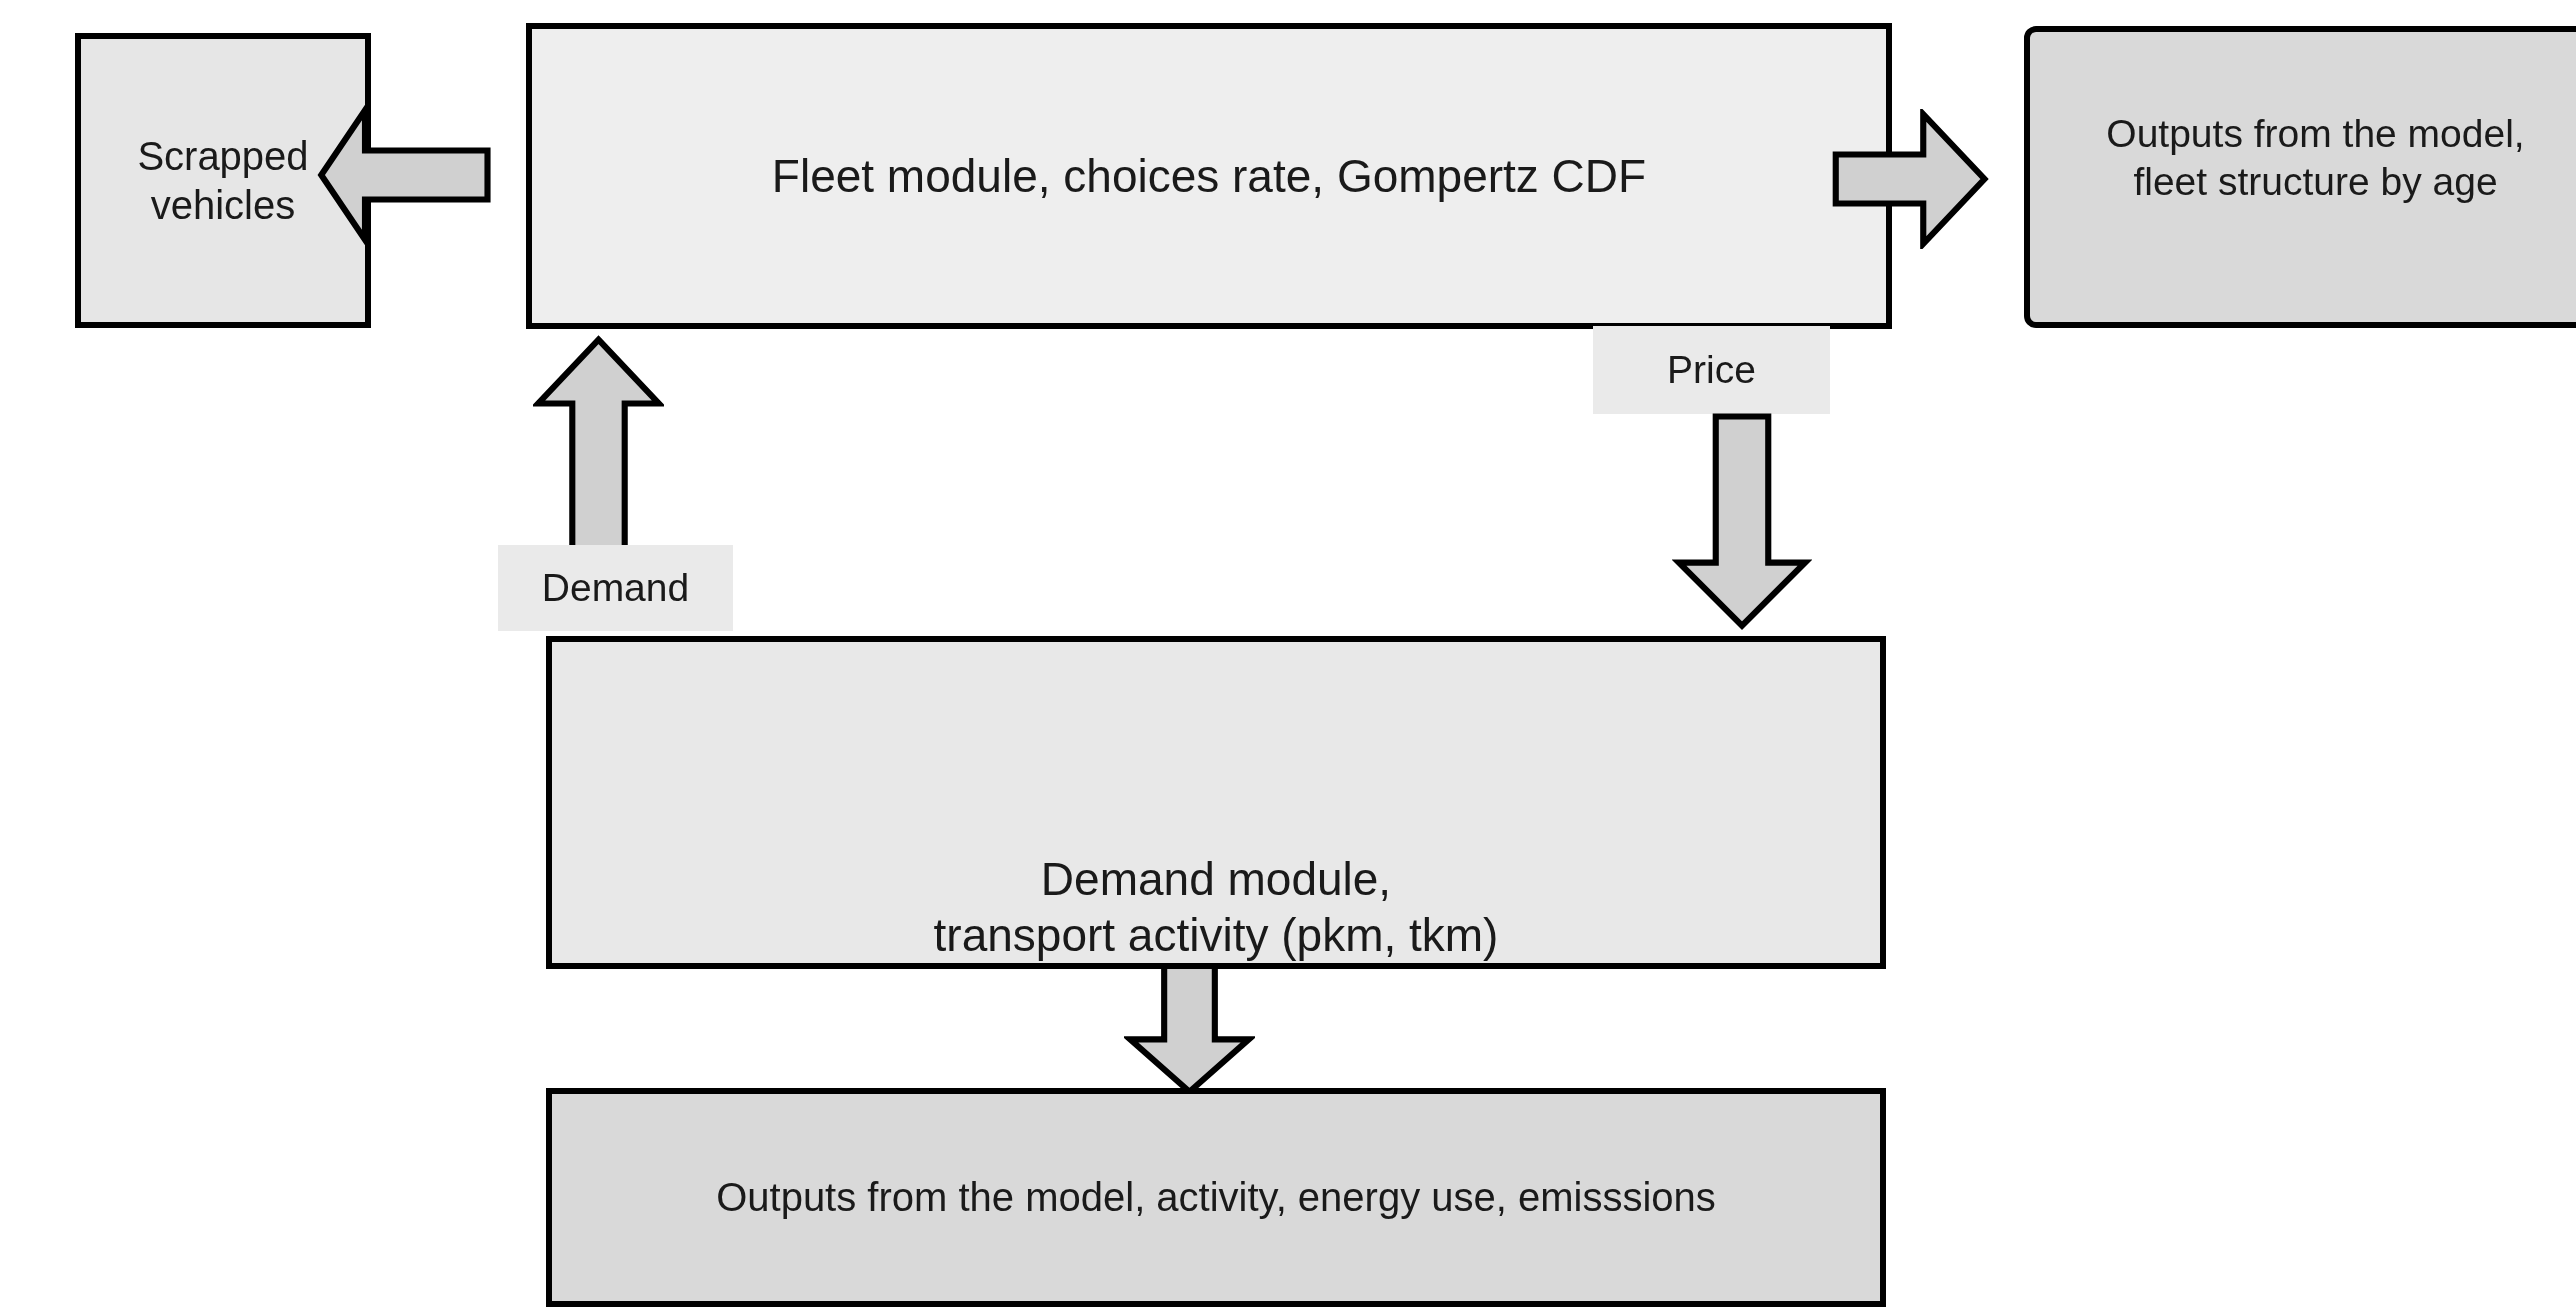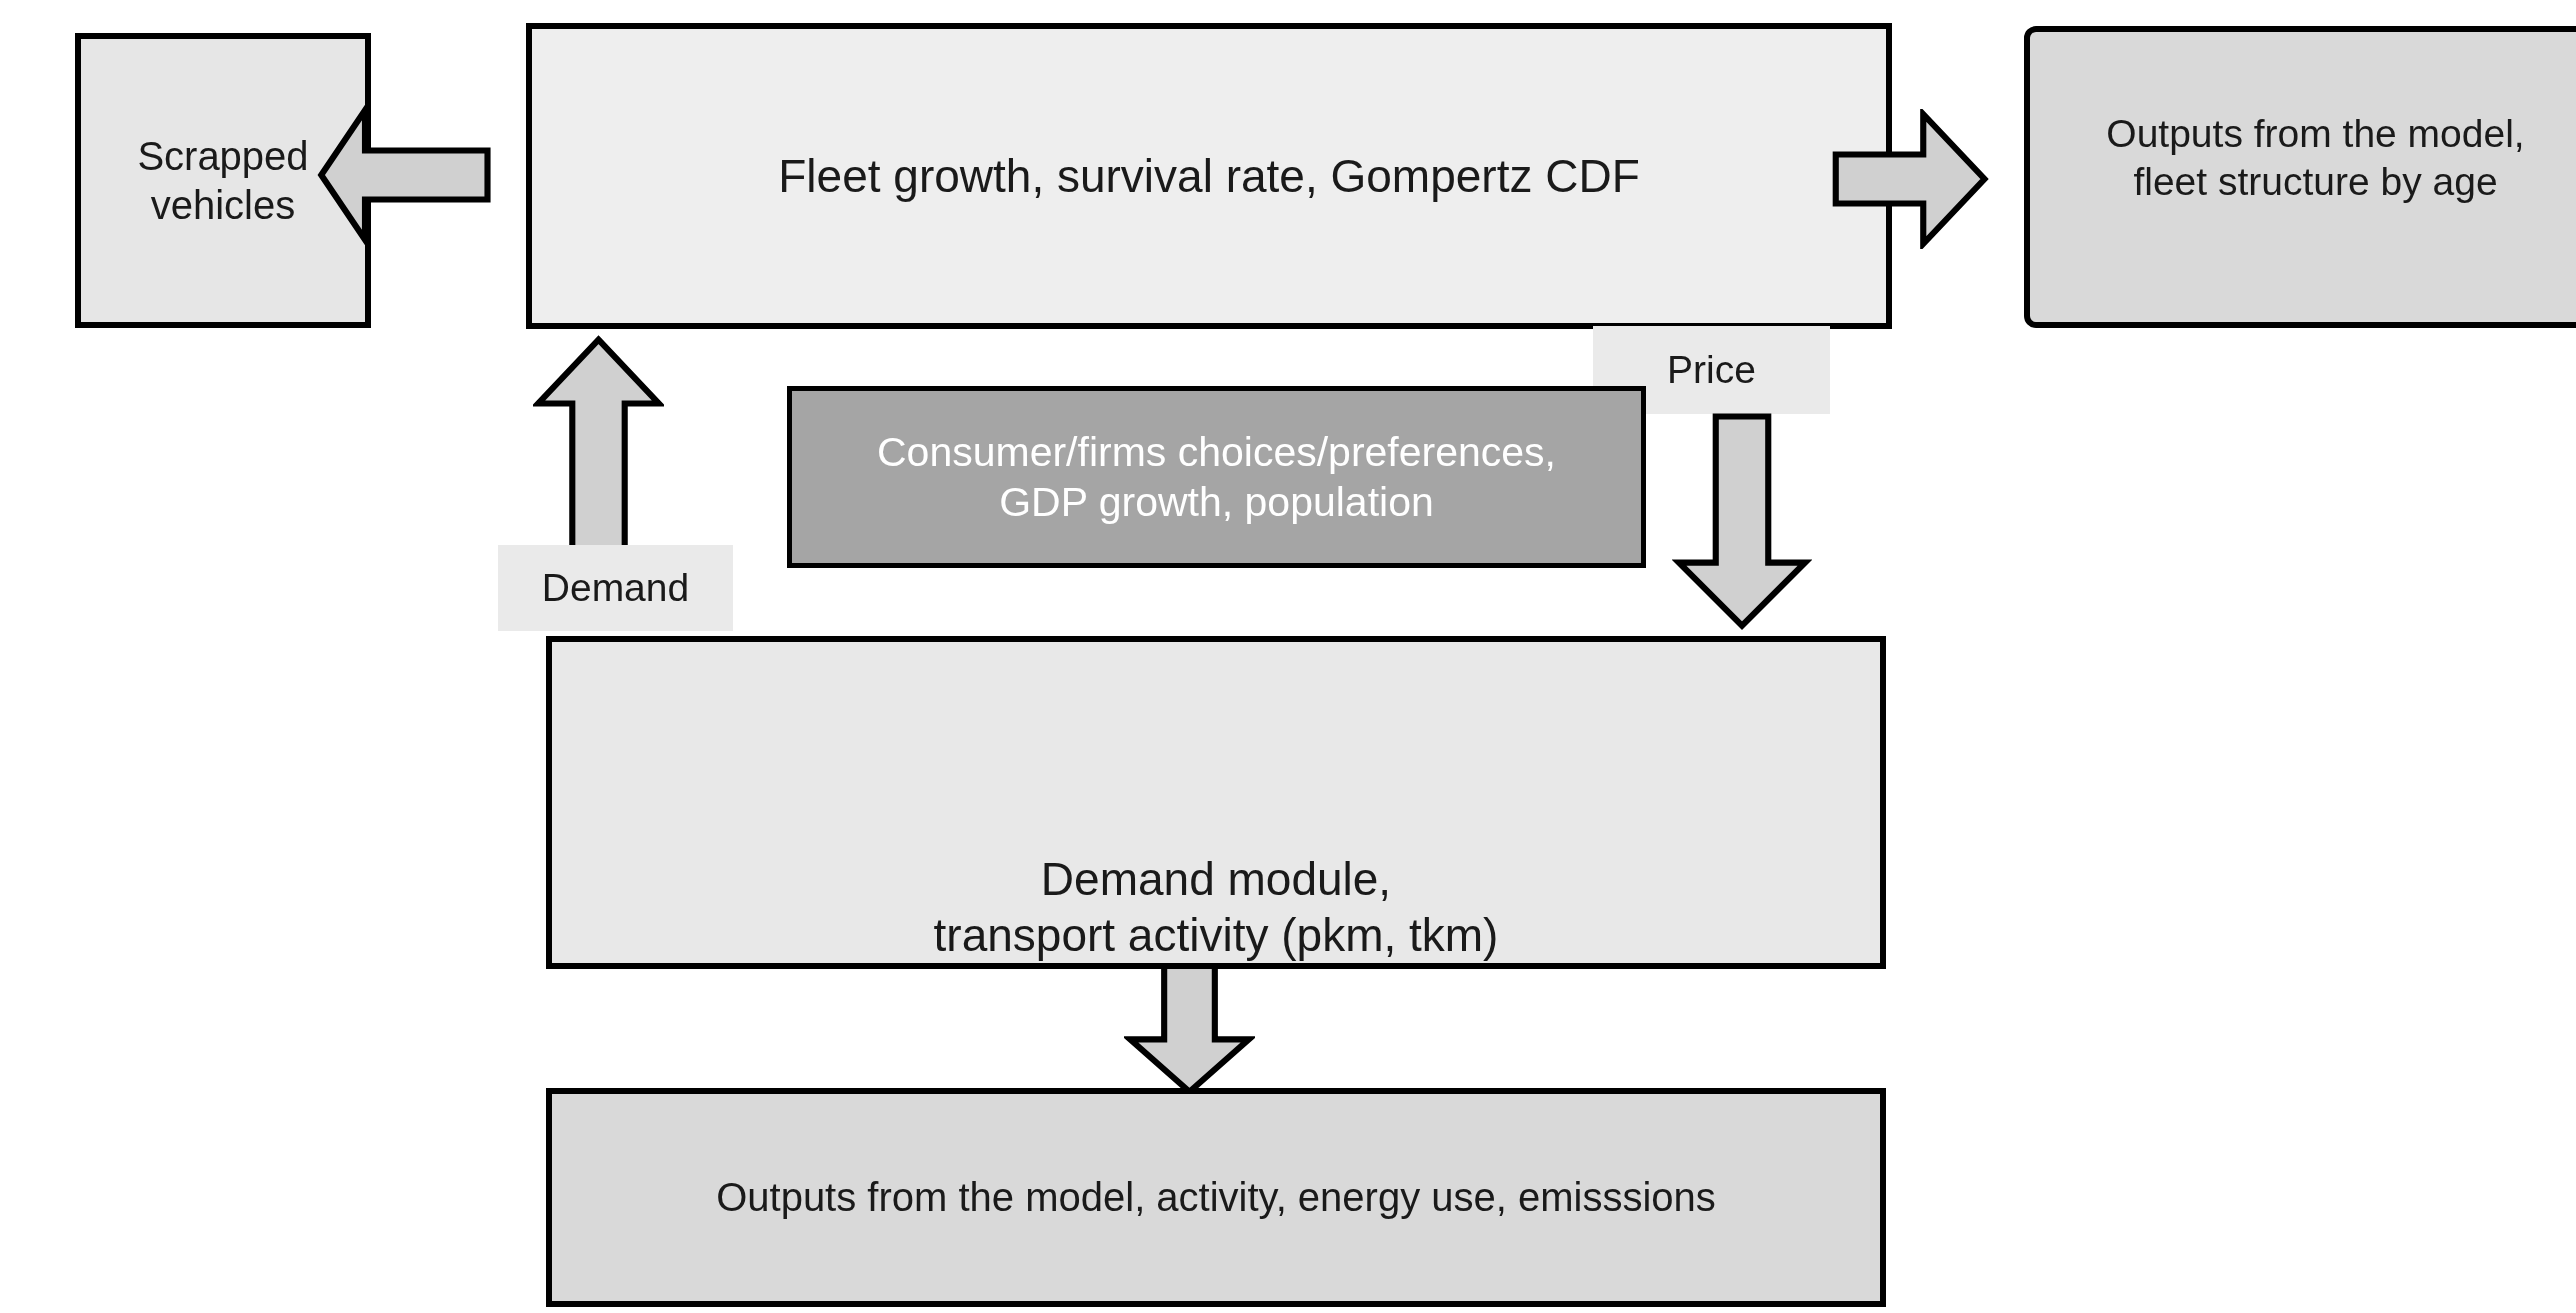--- a/index.html
+++ b/index.html
@@ -114,21 +114,21 @@
 vehicles</span>
   </div>
 
   <div class="arrow" id="arrow-scrapped">
     <svg width="175" height="140" viewBox="0 0 200 160" aria-hidden="true">
       <polygon points="196,52 56,52 56,6 6,80 56,154 56,108 196,108" fill="#d0d0d0" stroke="#000000" stroke-width="7" stroke-linejoin="miter"></polygon>
     </svg>
   </div>
 
   <div class="node" id="node-fleet">
-    <span class="node-text">Fleet growth, survival rate, Gompertz CDF</span>
+    <span class="node-text">Fleet module, choices rate, Gompertz CDF</span>
   </div>
 
   <div class="arrow" id="arrow-fleet-out">
     <svg width="158" height="140" viewBox="0 0 180 160" aria-hidden="true">
       <polygon points="4,52 104,52 104,6 174,80 104,154 104,108 4,108" fill="#d0d0d0" stroke="#000000" stroke-width="7" stroke-linejoin="miter"></polygon>
     </svg>
   </div>
 
   <div class="node" id="node-fleet-outputs">
     <span class="node-text">Outputs from the model,
@@ -142,24 +142,20 @@
   </div>
 
   <div class="edge-label" id="label-demand">
     <span>Demand</span>
   </div>
 
   <div class="edge-label" id="label-price">
     <span>Price</span>
   </div>
 
-  <div class="node" id="node-consumer">
-    <span class="node-text">Consumer/firms choices/preferences,
-GDP growth, population</span>
-  </div>
 
   <div class="arrow" id="arrow-price-down">
     <svg width="140" height="219" viewBox="0 0 160 250" aria-hidden="true">
       <polygon points="50,5 110,5 110,172 152,172 80,244 8,172 50,172" fill="#d0d0d0" stroke="#000000" stroke-width="7" stroke-linejoin="miter"></polygon>
     </svg>
   </div>
 
   <div class="node" id="node-demand-module">
     <span class="node-text">Demand module,
 transport activity (pkm, tkm)</span>

